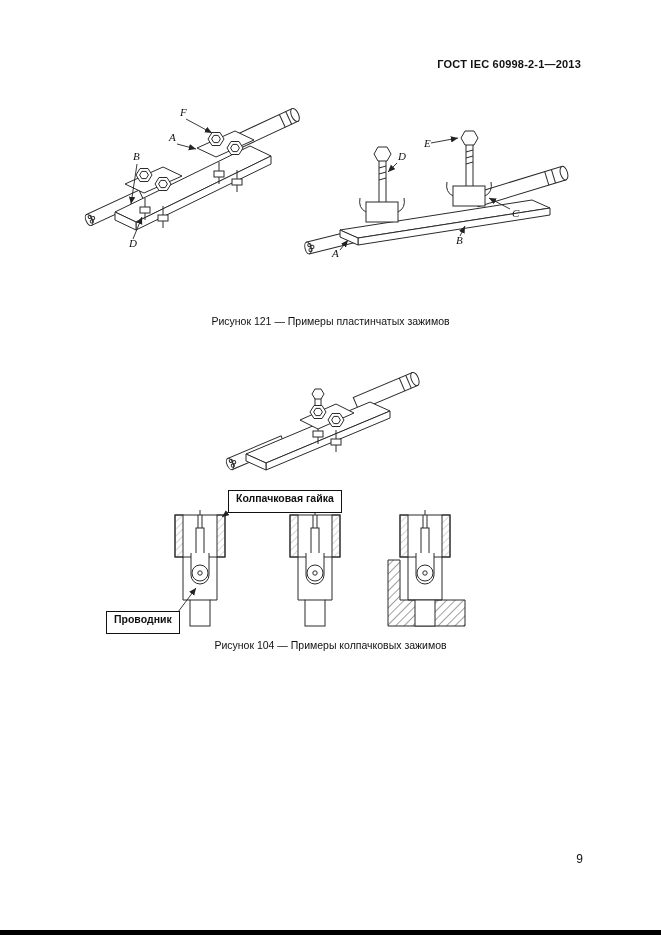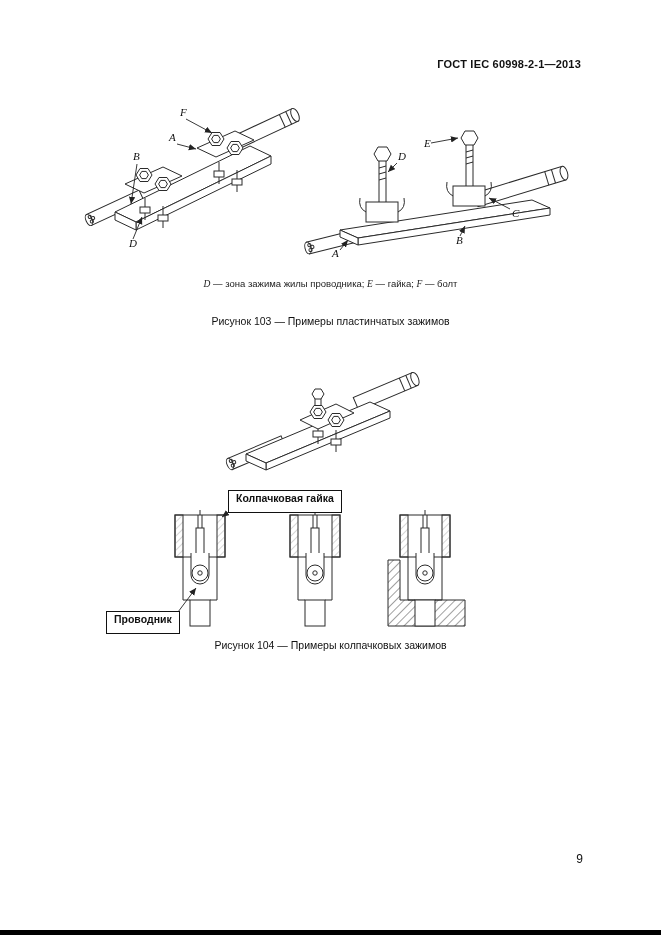--- a/index.html
+++ b/index.html
@@ -180,24 +180,23 @@
     <text x="32" y="127">A</text>
     <line x1="40" y1="120" x2="48" y2="110" marker-end="url(#arrR)"></line>
     <text x="156" y="114">B</text>
     <line x1="160" y1="106" x2="165" y2="96" marker-end="url(#arrR)"></line>
     <text x="212" y="87">C</text>
     <line x1="210" y1="79" x2="189" y2="68" marker-end="url(#arrR)"></line>
   </g>
 </svg>
 
 <div class="legend">
-  <div><i>D</i><span> — зона зажима жилы проводника; </span><i>E</i><span> — гайка; </span><i>F</i><span> — болт</span></div>
 </div>
 
-<div class="caption caption-103">Рисунок 103 — Примеры пластинчатых зажимов</div>
+<div class="caption caption-103">Рисунок 121 — Примеры пластинчатых зажимов</div>
 
 <svg class="abs" style="left:218px; top:362px;" width="222" height="128" viewBox="0 0 222 128">
   <g stroke="#2b2b2b" stroke-width="1" fill="none">
     <g transform="translate(138,42) rotate(-23)">
       <rect x="0" y="-7" width="64" height="14" fill="#fff"></rect>
       <ellipse cx="64" cy="0" rx="3.5" ry="7" fill="#fff"></ellipse>
       <line x1="50" y1="-7" x2="50" y2="7"></line>
         <line x1="57" y1="-7" x2="57" y2="7"></line>
     </g>
     <g transform="translate(12,102) rotate(-23)">

